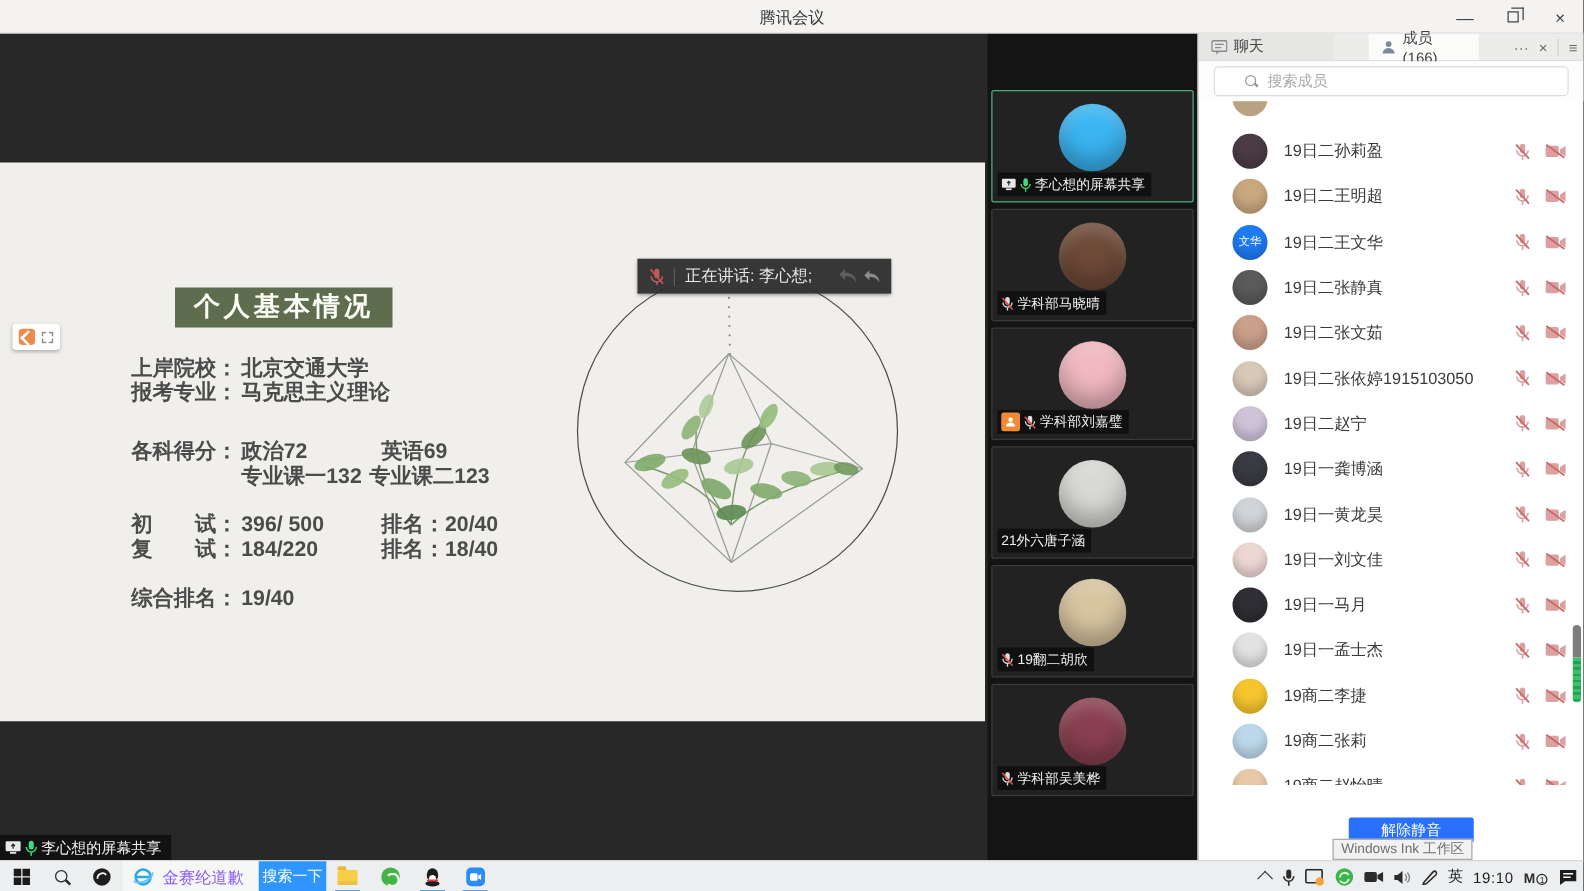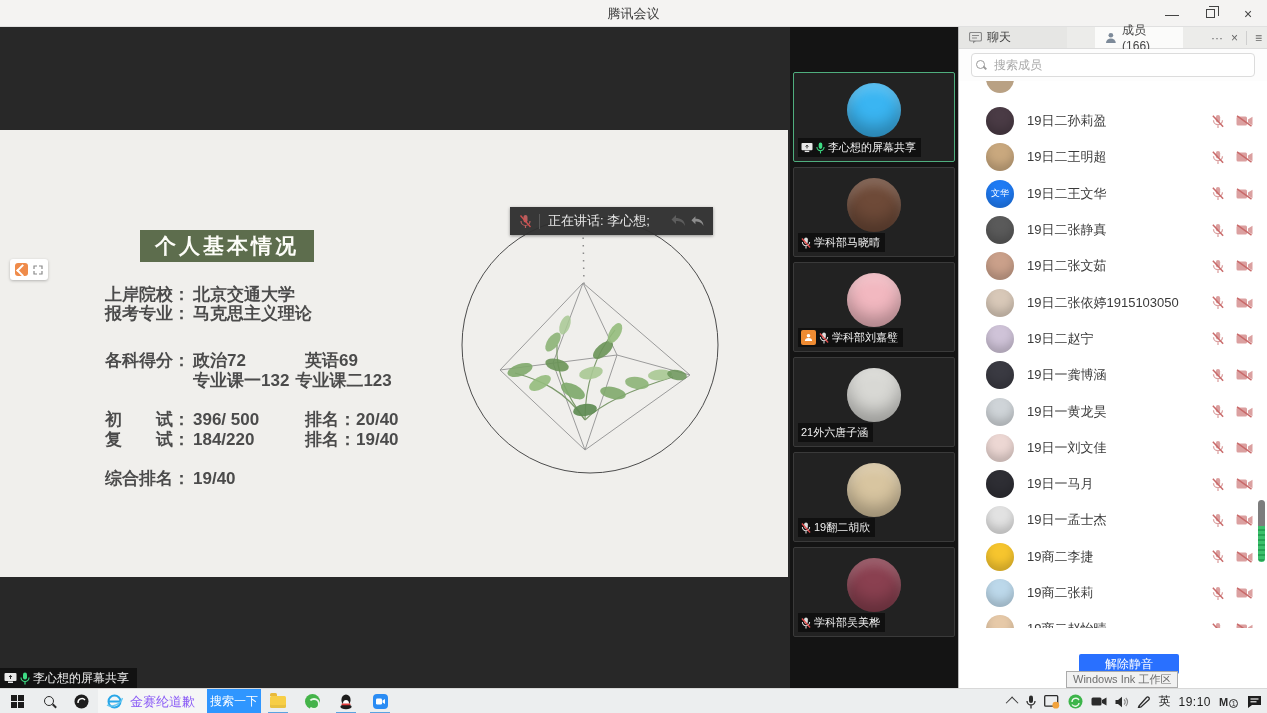--- a/index.html
+++ b/index.html
@@ -59,21 +59,21 @@
   .panel{position:absolute;top:27px;left:958px;width:309px;height:661px;background:#fff;border-left:1px solid #bbb;}
   .phead{position:absolute;top:0;left:0;right:0;height:22px;background:#ececea;display:flex;align-items:stretch;border-bottom:1px solid #dcdcdc;font-size:12px;color:#444;gap:28px;}
   .tab{display:flex;align-items:center;gap:5px;padding:0 10px;}
   .tab-chat{width:140px;background:#e6e6e4;}
   .tab-members{width:112px;background:#fbfbfa;justify-content:center;}
   .phead-icons{flex:1;display:flex;align-items:center;justify-content:flex-end;gap:8px;padding-right:5px;color:#666;}
   .phead-icons .sep{width:1px;height:14px;background:#cfcfcf;}
   .glyph{cursor:default;font-size:12px;line-height:1;}
 
   .psearch{position:absolute;top:22px;left:0;right:0;height:32px;background:#fdfdfd;display:flex;align-items:center;padding:0 12px;}
-  .search-box{flex:1;height:24px;border:1px solid #dcdcdc;border-radius:4px;background:#fff;display:flex;align-items:center;padding:0 4px;gap:5px;}
+  .search-box{flex:1;height:24px;border:1px solid #dcdcdc;border-radius:4px;background:#fff;display:flex;align-items:center;padding:0 24px;gap:5px;}
   .search-box input{border:none;outline:none;flex:1;font-size:12px;color:#444;font-family:"Liberation Sans",sans-serif;background:transparent;}
   .search-box input::placeholder{color:#a9a9a9;}
   .mag{width:11px;height:11px;position:relative;flex:none;}
   .mag::before{content:"";position:absolute;left:0;top:0;width:7px;height:7px;border:1.5px solid #9a9a9a;border-radius:50%;}
   .mag::after{content:"";position:absolute;left:7px;top:7px;width:4px;height:1.5px;background:#9a9a9a;transform:rotate(45deg);}
 
   .mlist{position:absolute;top:54px;left:0;right:0;bottom:60px;overflow:hidden;}
   .partial-row{height:22px;overflow:hidden;padding-left:27px;}
   .partial-row .half-avatar{width:28px;height:28px;border-radius:50%;background:#b9a184;margin-top:-16px;}
   .mrow{height:36.3px;display:flex;align-items:center;padding:0 14px 0 27px;}
@@ -150,21 +150,21 @@
       <div class="sline" style="top:221px">
         <span class="c1">各科得分：</span><span class="c2">政治72</span><span>英语69</span>
       </div>
       <div class="sline" style="top:241px">
         <span class="c1"></span><span>专业课一132</span><span class="g6">专业课二123</span>
       </div>
       <div class="sline" style="top:280px">
         <span class="c1">初　　试：</span><span class="c2">396/ 500</span><span>排名：20/40</span>
       </div>
       <div class="sline" style="top:300px">
-        <span class="c1">复　　试：</span><span class="c2">184/220</span><span>排名：19/40</span>
+        <span class="c1">复　　试：</span><span class="c2">184/220</span><span>排名：18/40</span>
       </div>
       <div class="sline" style="top:339px">
         <span class="c1">综合排名：</span><span>19/40</span>
       </div>
 
       <svg class="plant" width="285" height="295" viewBox="0 0 285 295">
         <line x1="138" y1="25" x2="139" y2="80" stroke="#8a8a8a" stroke-width="1.5" stroke-dasharray="1.5 6"></line>
         <circle cx="145" cy="140" r="128" fill="none" stroke="#4c4c4c" stroke-width="1"></circle>
         <g stroke="#9b9b9b" stroke-width="1" fill="none">
           <path d="M138 78 L55 165 L140 245 L245 170 Z"></path>

